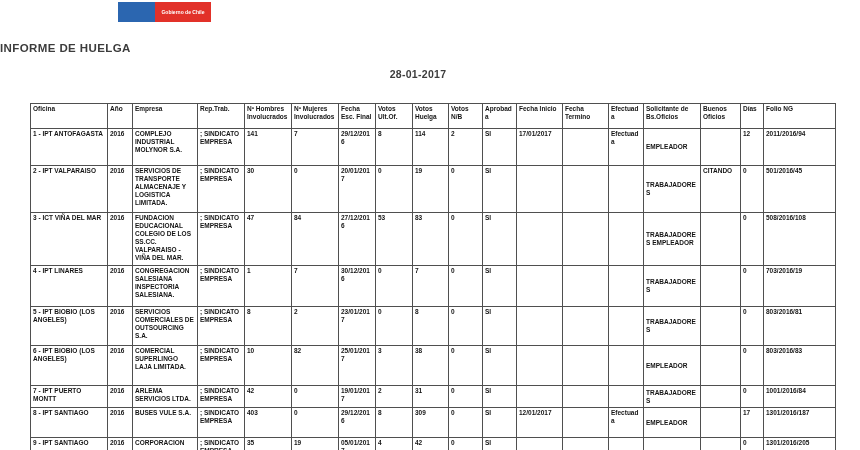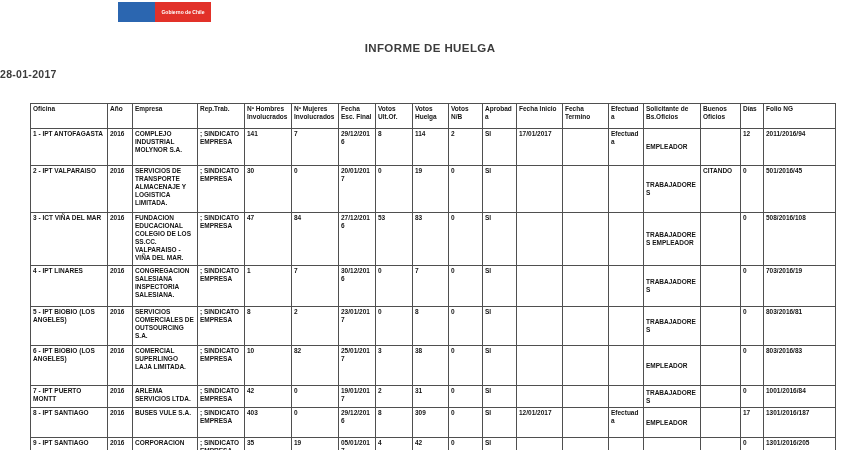--- a/index.html
+++ b/index.html
@@ -10,25 +10,25 @@
     font-family: "Liberation Sans", sans-serif;
   }
   .logo { position: absolute; left: 118px; top: 2px; height: 20px; display: flex; }
   .logo-blue { width: 37px; height: 20px; }
   .logo-red {
     width: 56px; height: 20px; color: #fff; font-size: 5px; font-weight: bold;
     display: flex; align-items: center; justify-content: center; text-align: center;
     line-height: 5px;
   }
   .title {
-    position: absolute; top: 42px; left: 0; width: 860px; text-align: center;
+    position: absolute; top: 42px; left: 0; width: 860px; 
     font-size: 11.5px; font-weight: bold; color: #3c3c3c; letter-spacing: 0.4px;
   }
   .date {
-    position: absolute; top: 68px; left: 0; width: 836px; text-align: left;
+    position: absolute; top: 68px; left: 0; width: 836px; text-align: center;
     font-size: 10.5px; font-weight: bold; color: #3c3c3c; letter-spacing: 0.3px;
   }
   table.report {
     position: absolute; left: 30px; top: 103px; width: 805px;
     border-collapse: collapse; table-layout: fixed;
     font-size: 6.5px; line-height: 8px; font-weight: bold; color: #141414;
   }
   table.report th, table.report td {
     border: 1px solid #4f4f4f; padding: 1px 2px; text-align: left;
     vertical-align: top; overflow: hidden; word-wrap: break-word;

